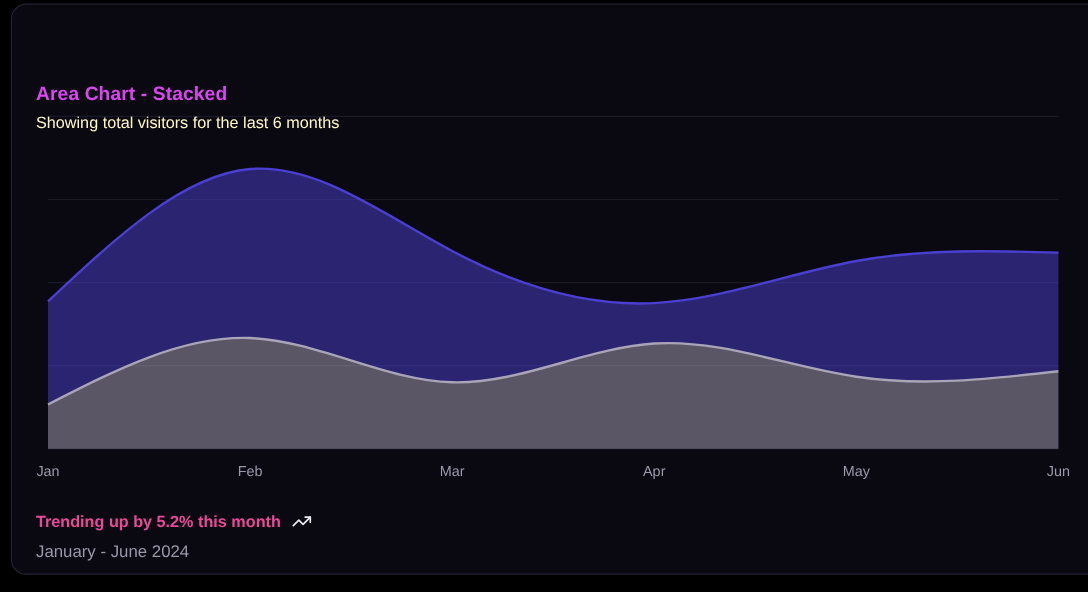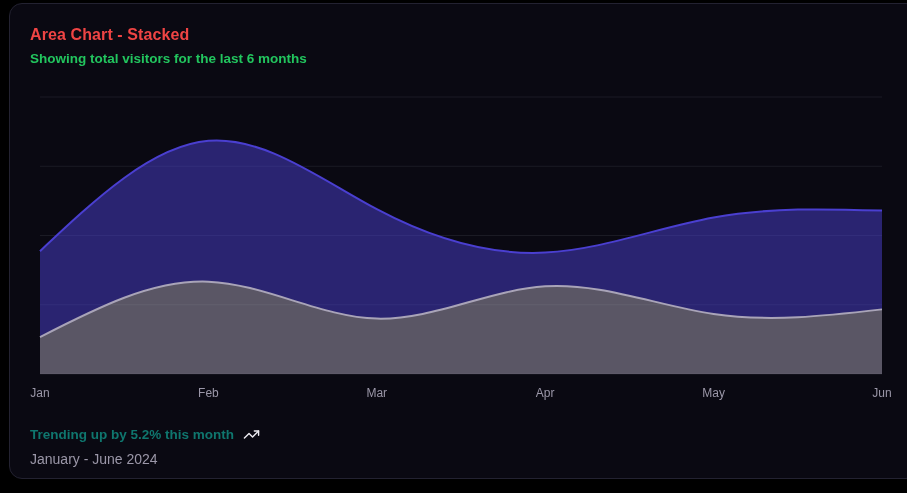--- a/index.html
+++ b/index.html
@@ -24,42 +24,43 @@
   }
   .card-header {
     position: absolute;
     left: 21px;
     top: 23px;
     z-index: 2;
   }
   .title {
     font-size: 16px;
     font-weight: 700;
-    color: #ef4444;
+    color: #d946ef;
     letter-spacing: 0.1px;
+    margin-top: 44px;
   }
   .desc {
     margin-top: 7px;
     font-size: 13.5px;
-    font-weight: 700;
-    color: #22c55e;
+    font-weight: 400;
+    color: #fef9c3;
   }
   .card-footer {
     position: absolute;
     left: 21px;
     top: 419px;
     z-index: 2;
   }
   .trend {
     display: flex;
     align-items: center;
     gap: 9px;
     font-size: 13.5px;
     font-weight: 700;
-    color: #0f766e;
+    color: #ec4899;
   }
   .trend svg { display: block; }
   .period {
     margin-top: 8px;
     font-size: 14px;
     font-weight: 400;
     color: #9b97a8;
   }
   #chart {
     position: absolute;

